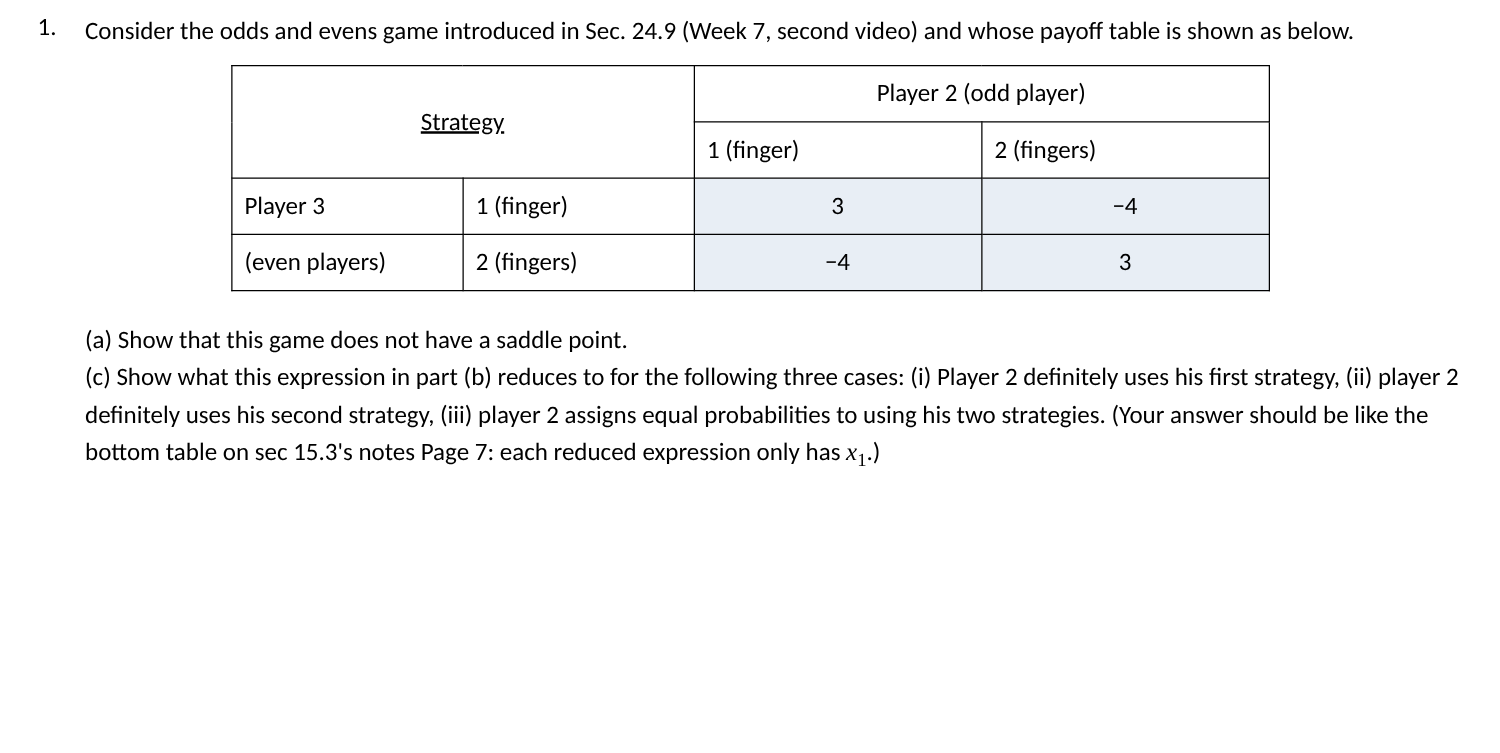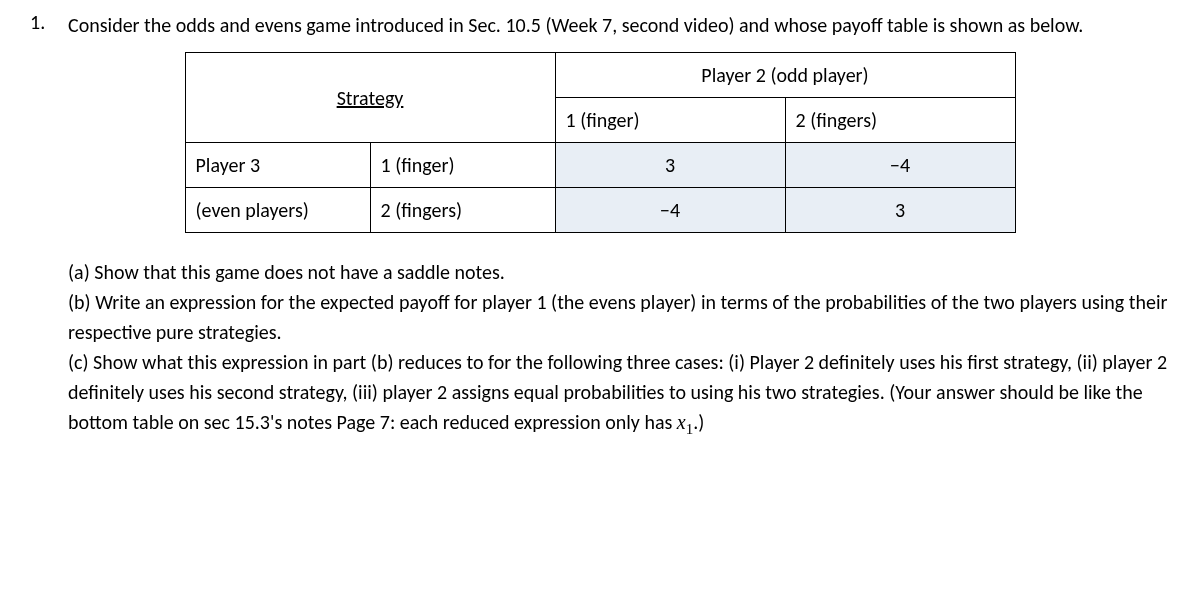--- a/index.html
+++ b/index.html
@@ -89,21 +89,21 @@
       font-family: 'Cambria Math', 'Times New Roman', serif;
     }
   </style>
 </head>
 <body>
 
 <div class="page">
 
   <div class="problem-intro">
     <div class="problem-number">1.</div>
-    <div class="problem-text">Consider the odds and evens game introduced in Sec. 10.5 (Week 7, second video) and whose payoff table is shown as below.</div>
+    <div class="problem-text">Consider the odds and evens game introduced in Sec. 24.9 (Week 7, second video) and whose payoff table is shown as below.</div>
   </div>
 
   <table class="payoff">
     <tbody>
         <tr>
       <td class="strategy-header" colspan="2" rowspan="2">Strategy</td>
       <td class="p2-header" colspan="2">Player 2 (odd player)</td>
     </tr>
     <tr>
       <td class="col-header">1 (finger)</td>
@@ -118,20 +118,19 @@
     <tr>
       <td class="row-label-1">(even players)</td>
       <td class="row-label-2">2 (fingers)</td>
       <td class="data-cell">−4</td>
       <td class="data-cell">3</td>
     </tr>
   </tbody>
     </table>
 
   <div class="subparts">
-    <div class="subpart">(a) Show that this game does not have a saddle notes.</div>
-    <div class="subpart">(b) Write an expression for the expected payoff for player 1 (the evens player) in terms of the probabilities of the two players using their respective pure strategies.</div>
+    <div class="subpart">(a) Show that this game does not have a saddle point.</div>
     <div class="subpart">
       <span>(c) Show what this expression in part (b) reduces to for the following three cases: (i) Player 2 definitely uses his first strategy, (ii) player 2 definitely uses his second strategy, (iii) player 2 assigns equal probabilities to using his two strategies. (Your answer should be like the bottom table on sec 15.3's notes Page 7: each reduced expression only has </span><span class="math-var">x</span><span class="subscript">1</span><span>.)</span>
     </div>
   </div>
 
 </div>
 
 </body></html>

